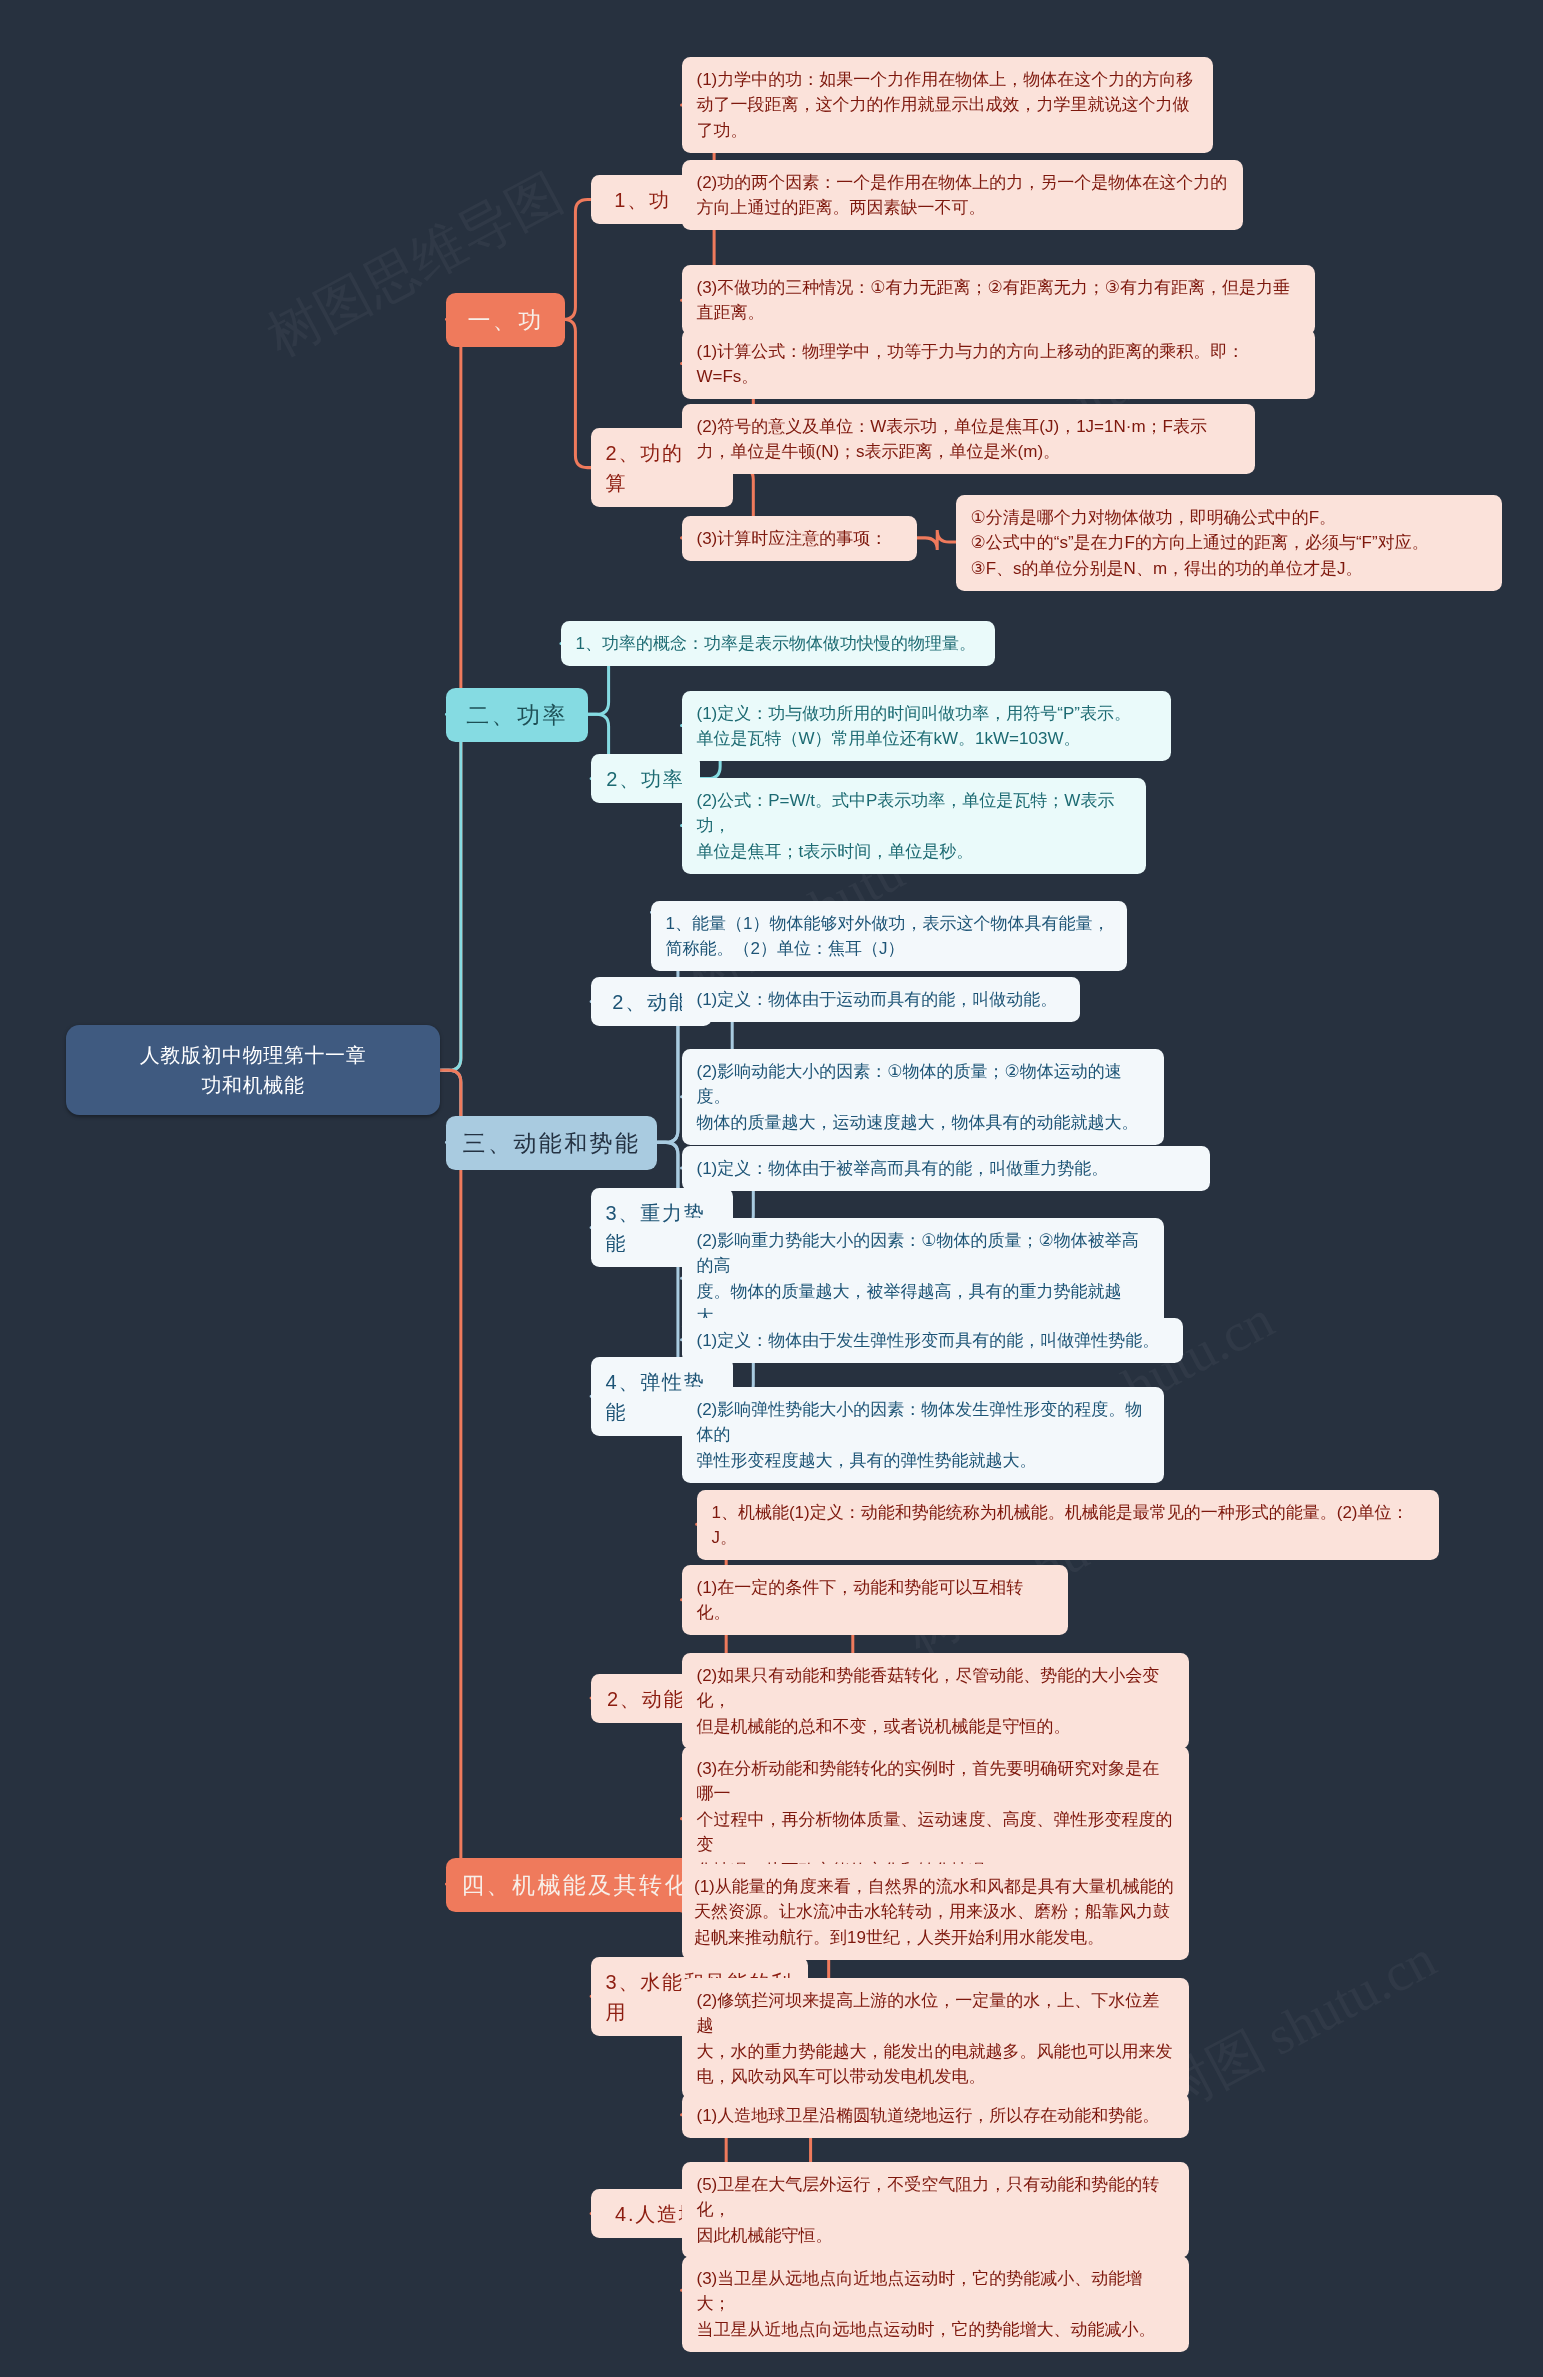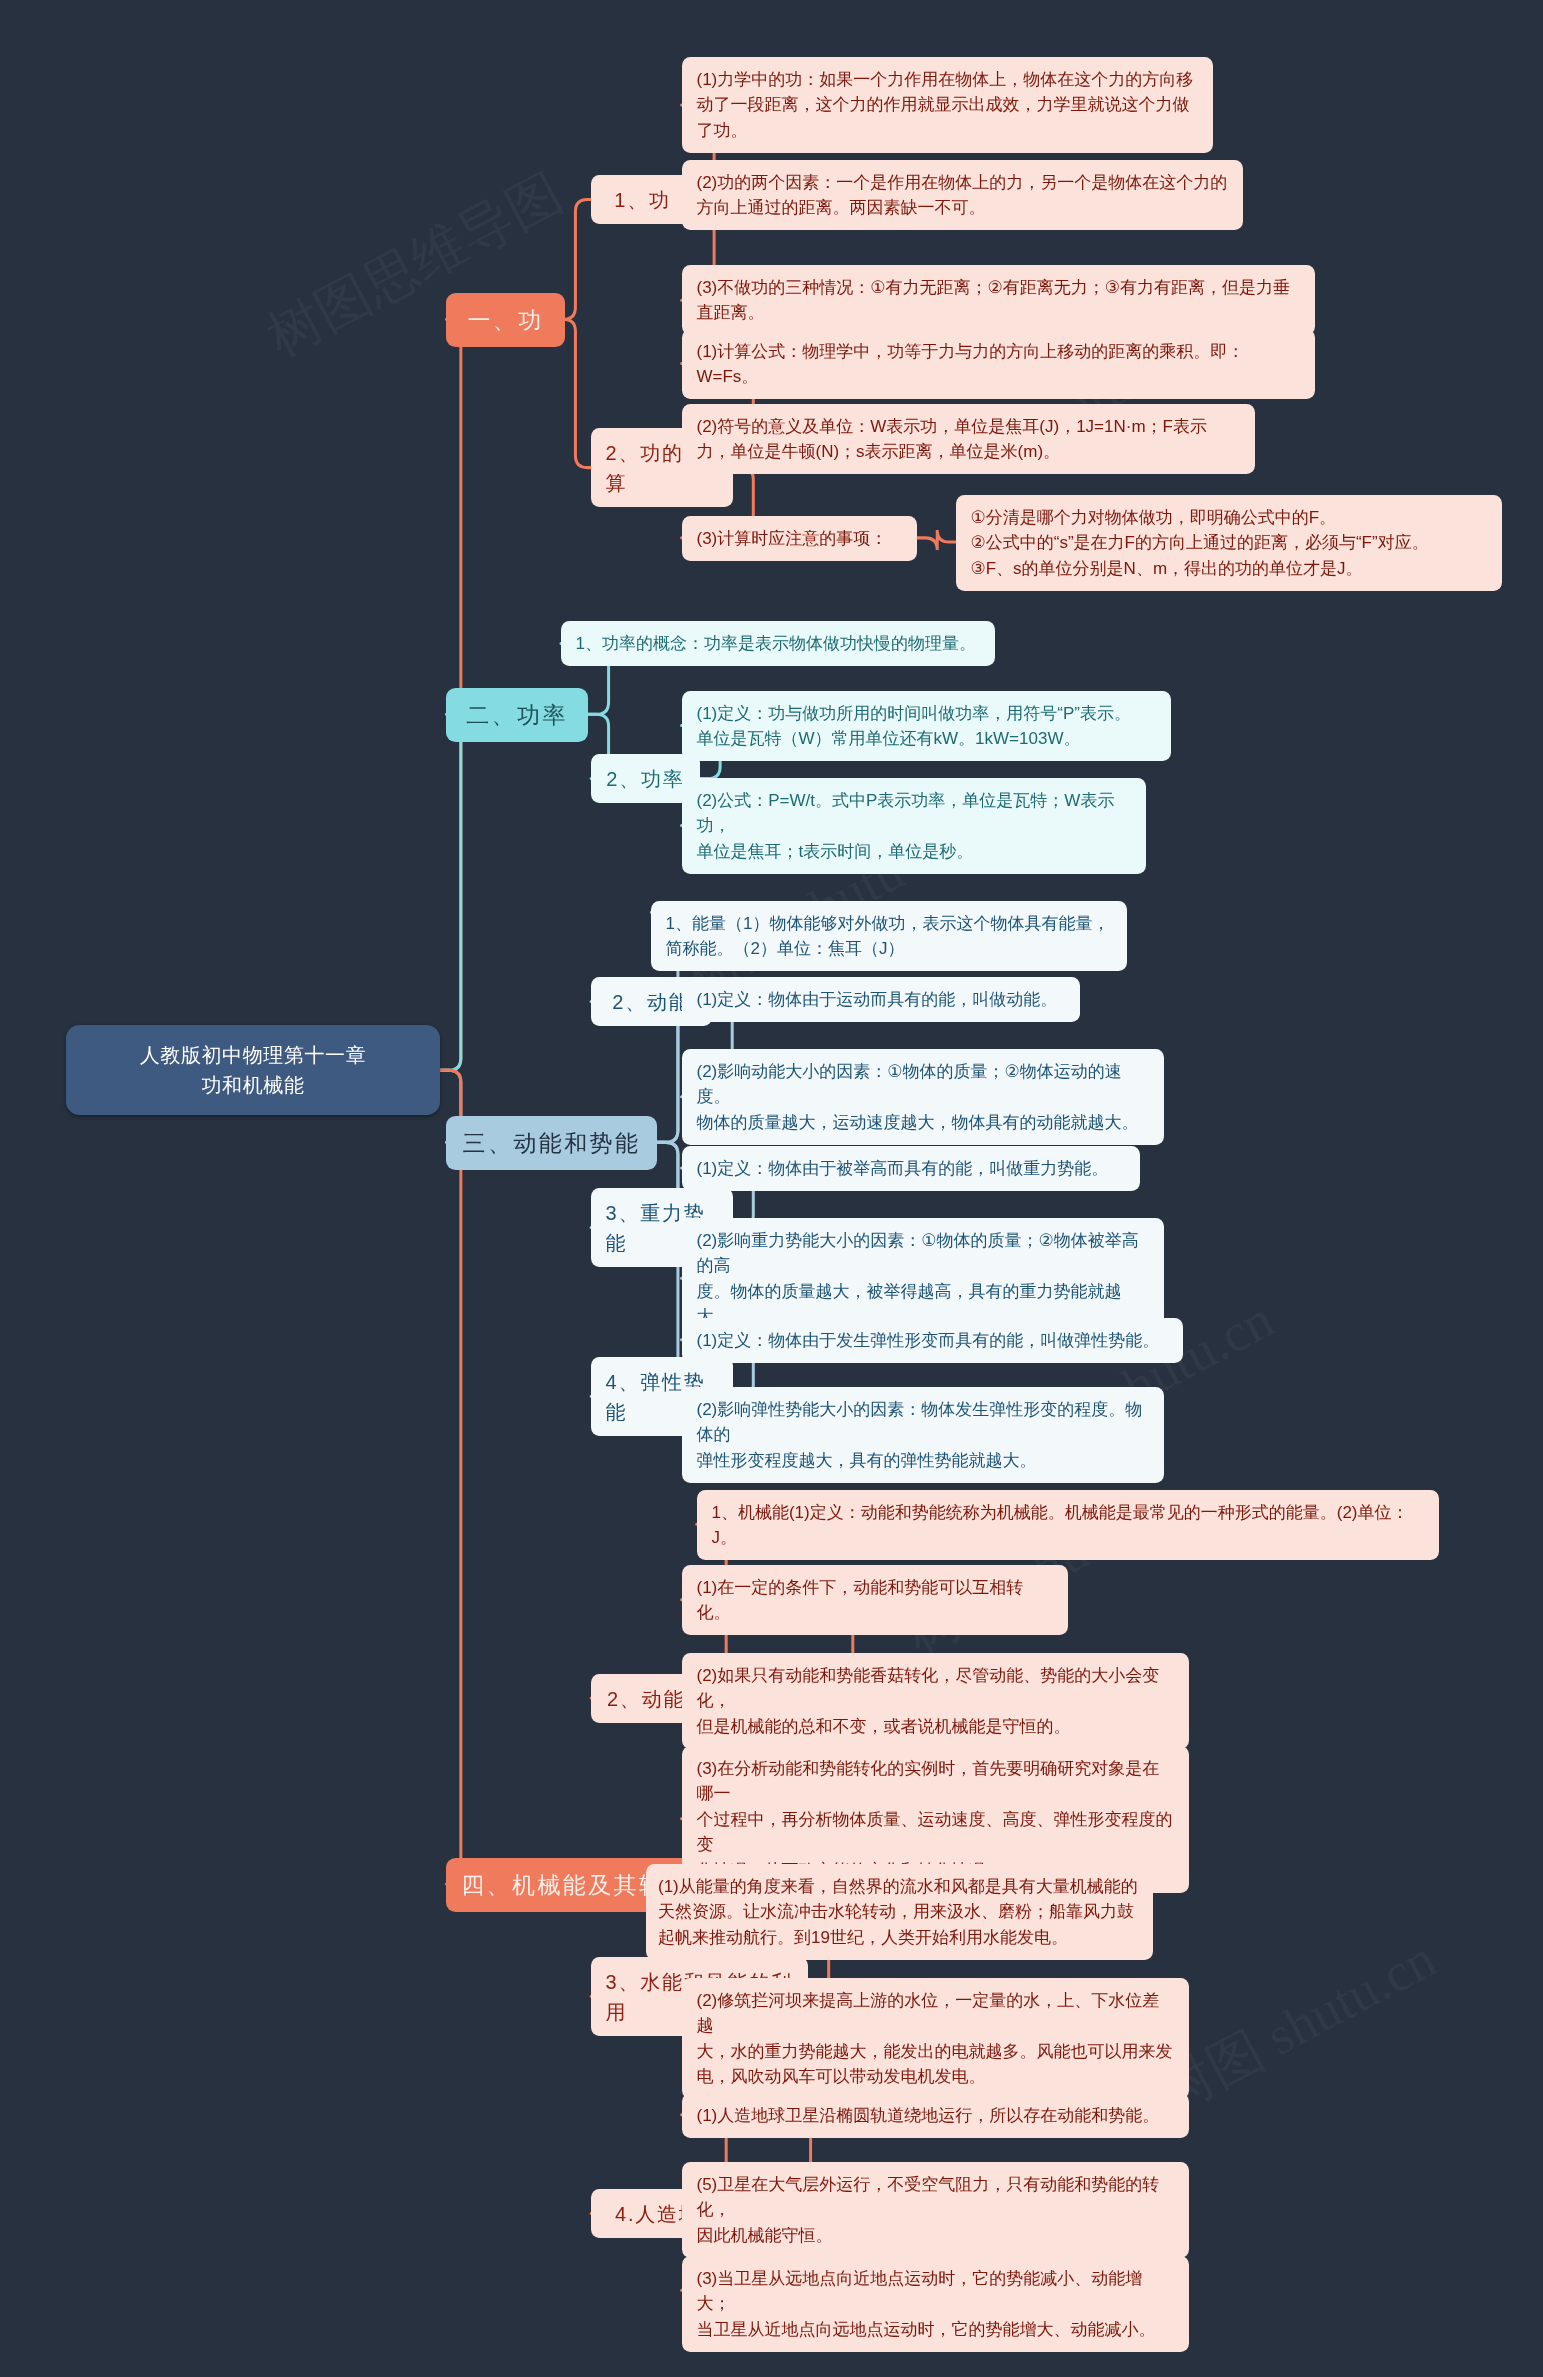--- a/index.html
+++ b/index.html
@@ -189,38 +189,38 @@
     <div class="node leaf-teal" style="left: 682px; top: 778px; width: 464px;">(2)公式：P=W/t。式中P表示功率，单位是瓦特；W表示功，
 单位是焦耳；t表示时间，单位是秒。</div>
     <div class="node lvl1-blue" style="left: 446px; top: 1116px; width: 211px;">三、动能和势能</div>
     <div class="node leaf-blue" style="left: 651px; top: 901px; width: 476px;">1、能量（1）物体能够对外做功，表示这个物体具有能量，
 简称能。（2）单位：焦耳（J）</div>
     <div class="node lvl2-blue" style="left: 591px; top: 977px; width: 121px;">2、动能</div>
     <div class="node leaf-blue" style="left: 682px; top: 977px; width: 398px;">(1)定义：物体由于运动而具有的能，叫做动能。</div>
     <div class="node leaf-blue" style="left: 682px; top: 1049px; width: 482px;">(2)影响动能大小的因素：①物体的质量；②物体运动的速度。
 物体的质量越大，运动速度越大，物体具有的动能就越大。</div>
     <div class="node lvl2-blue" style="left: 591px; top: 1188px; width: 142px;">3、重力势能</div>
-    <div class="node leaf-blue" style="left: 682px; top: 1146px; width: 458px;">(1)定义：物体由于被举高而具有的能，叫做重力势能。</div>
+    <div class="node leaf-blue" style="left: 682px; top: 1146px; width: 528px;">(1)定义：物体由于被举高而具有的能，叫做重力势能。</div>
     <div class="node leaf-blue" style="left: 682px; top: 1218px; width: 482px;">(2)影响重力势能大小的因素：①物体的质量；②物体被举高的高
 度。物体的质量越大，被举得越高，具有的重力势能就越大。</div>
     <div class="node lvl2-blue" style="left: 591px; top: 1357px; width: 142px;">4、弹性势能</div>
     <div class="node leaf-blue" style="left: 682px; top: 1318px; width: 501px;">(1)定义：物体由于发生弹性形变而具有的能，叫做弹性势能。</div>
     <div class="node leaf-blue" style="left: 682px; top: 1387px; width: 482px;">(2)影响弹性势能大小的因素：物体发生弹性形变的程度。物体的
 弹性形变程度越大，具有的弹性势能就越大。</div>
     <div class="node lvl1-orange" style="left: 446px; top: 1858px; width: 259px;">四、机械能及其转化</div>
     <div class="node leaf-orange" style="left: 697px; top: 1490px; width: 742px;">1、机械能(1)定义：动能和势能统称为机械能。机械能是最常见的一种形式的能量。(2)单位：J。</div>
     <div class="node lvl2-orange" style="left: 591px; top: 1674px; width: 241px;">2、动能和势能的转化</div>
     <div class="node leaf-orange" style="left: 682px; top: 1565px; width: 386px;">(1)在一定的条件下，动能和势能可以互相转化。</div>
     <div class="node leaf-orange" style="left: 682px; top: 1653px; width: 507px;">(2)如果只有动能和势能香菇转化，尽管动能、势能的大小会变化，
 但是机械能的总和不变，或者说机械能是守恒的。</div>
     <div class="node leaf-orange" style="left: 682px; top: 1746px; width: 507px;">(3)在分析动能和势能转化的实例时，首先要明确研究对象是在哪一
 个过程中，再分析物体质量、运动速度、高度、弹性形变程度的变
 化情况，从而确定能的变化和转化情况。</div>
     <div class="node lvl2-orange" style="left: 591px; top: 1957px; width: 217px;">3、水能和风能的利用</div>
-    <div class="node leaf-orange" style="left: 646px; top: 1864px; width: 507px; padding-left: 12px;">(1)从能量的角度来看，自然界的流水和风都是具有大量机械能的
+    <div class="node leaf-orange" style="left: 682px; top: 1864px; width: 507px; padding-left: 12px;">(1)从能量的角度来看，自然界的流水和风都是具有大量机械能的
 天然资源。让水流冲击水轮转动，用来汲水、磨粉；船靠风力鼓
 起帆来推动航行。到19世纪，人类开始利用水能发电。</div>
     <div class="node leaf-orange" style="left: 682px; top: 1978px; width: 507px;">(2)修筑拦河坝来提高上游的水位，一定量的水，上、下水位差越
 大，水的重力势能越大，能发出的电就越多。风能也可以用来发
 电，风吹动风车可以带动发电机发电。</div>
     <div class="node lvl2-orange" style="left: 591px; top: 2189px; width: 199px;">4.人造地球卫星</div>
     <div class="node leaf-orange" style="left: 682px; top: 2093px; width: 507px;">(1)人造地球卫星沿椭圆轨道绕地运行，所以存在动能和势能。</div>
     <div class="node leaf-orange" style="left: 682px; top: 2162px; width: 507px;">(5)卫星在大气层外运行，不受空气阻力，只有动能和势能的转化，
 因此机械能守恒。</div>
     <div class="node leaf-orange" style="left: 682px; top: 2256px; width: 507px;">(3)当卫星从远地点向近地点运动时，它的势能减小、动能增大；

